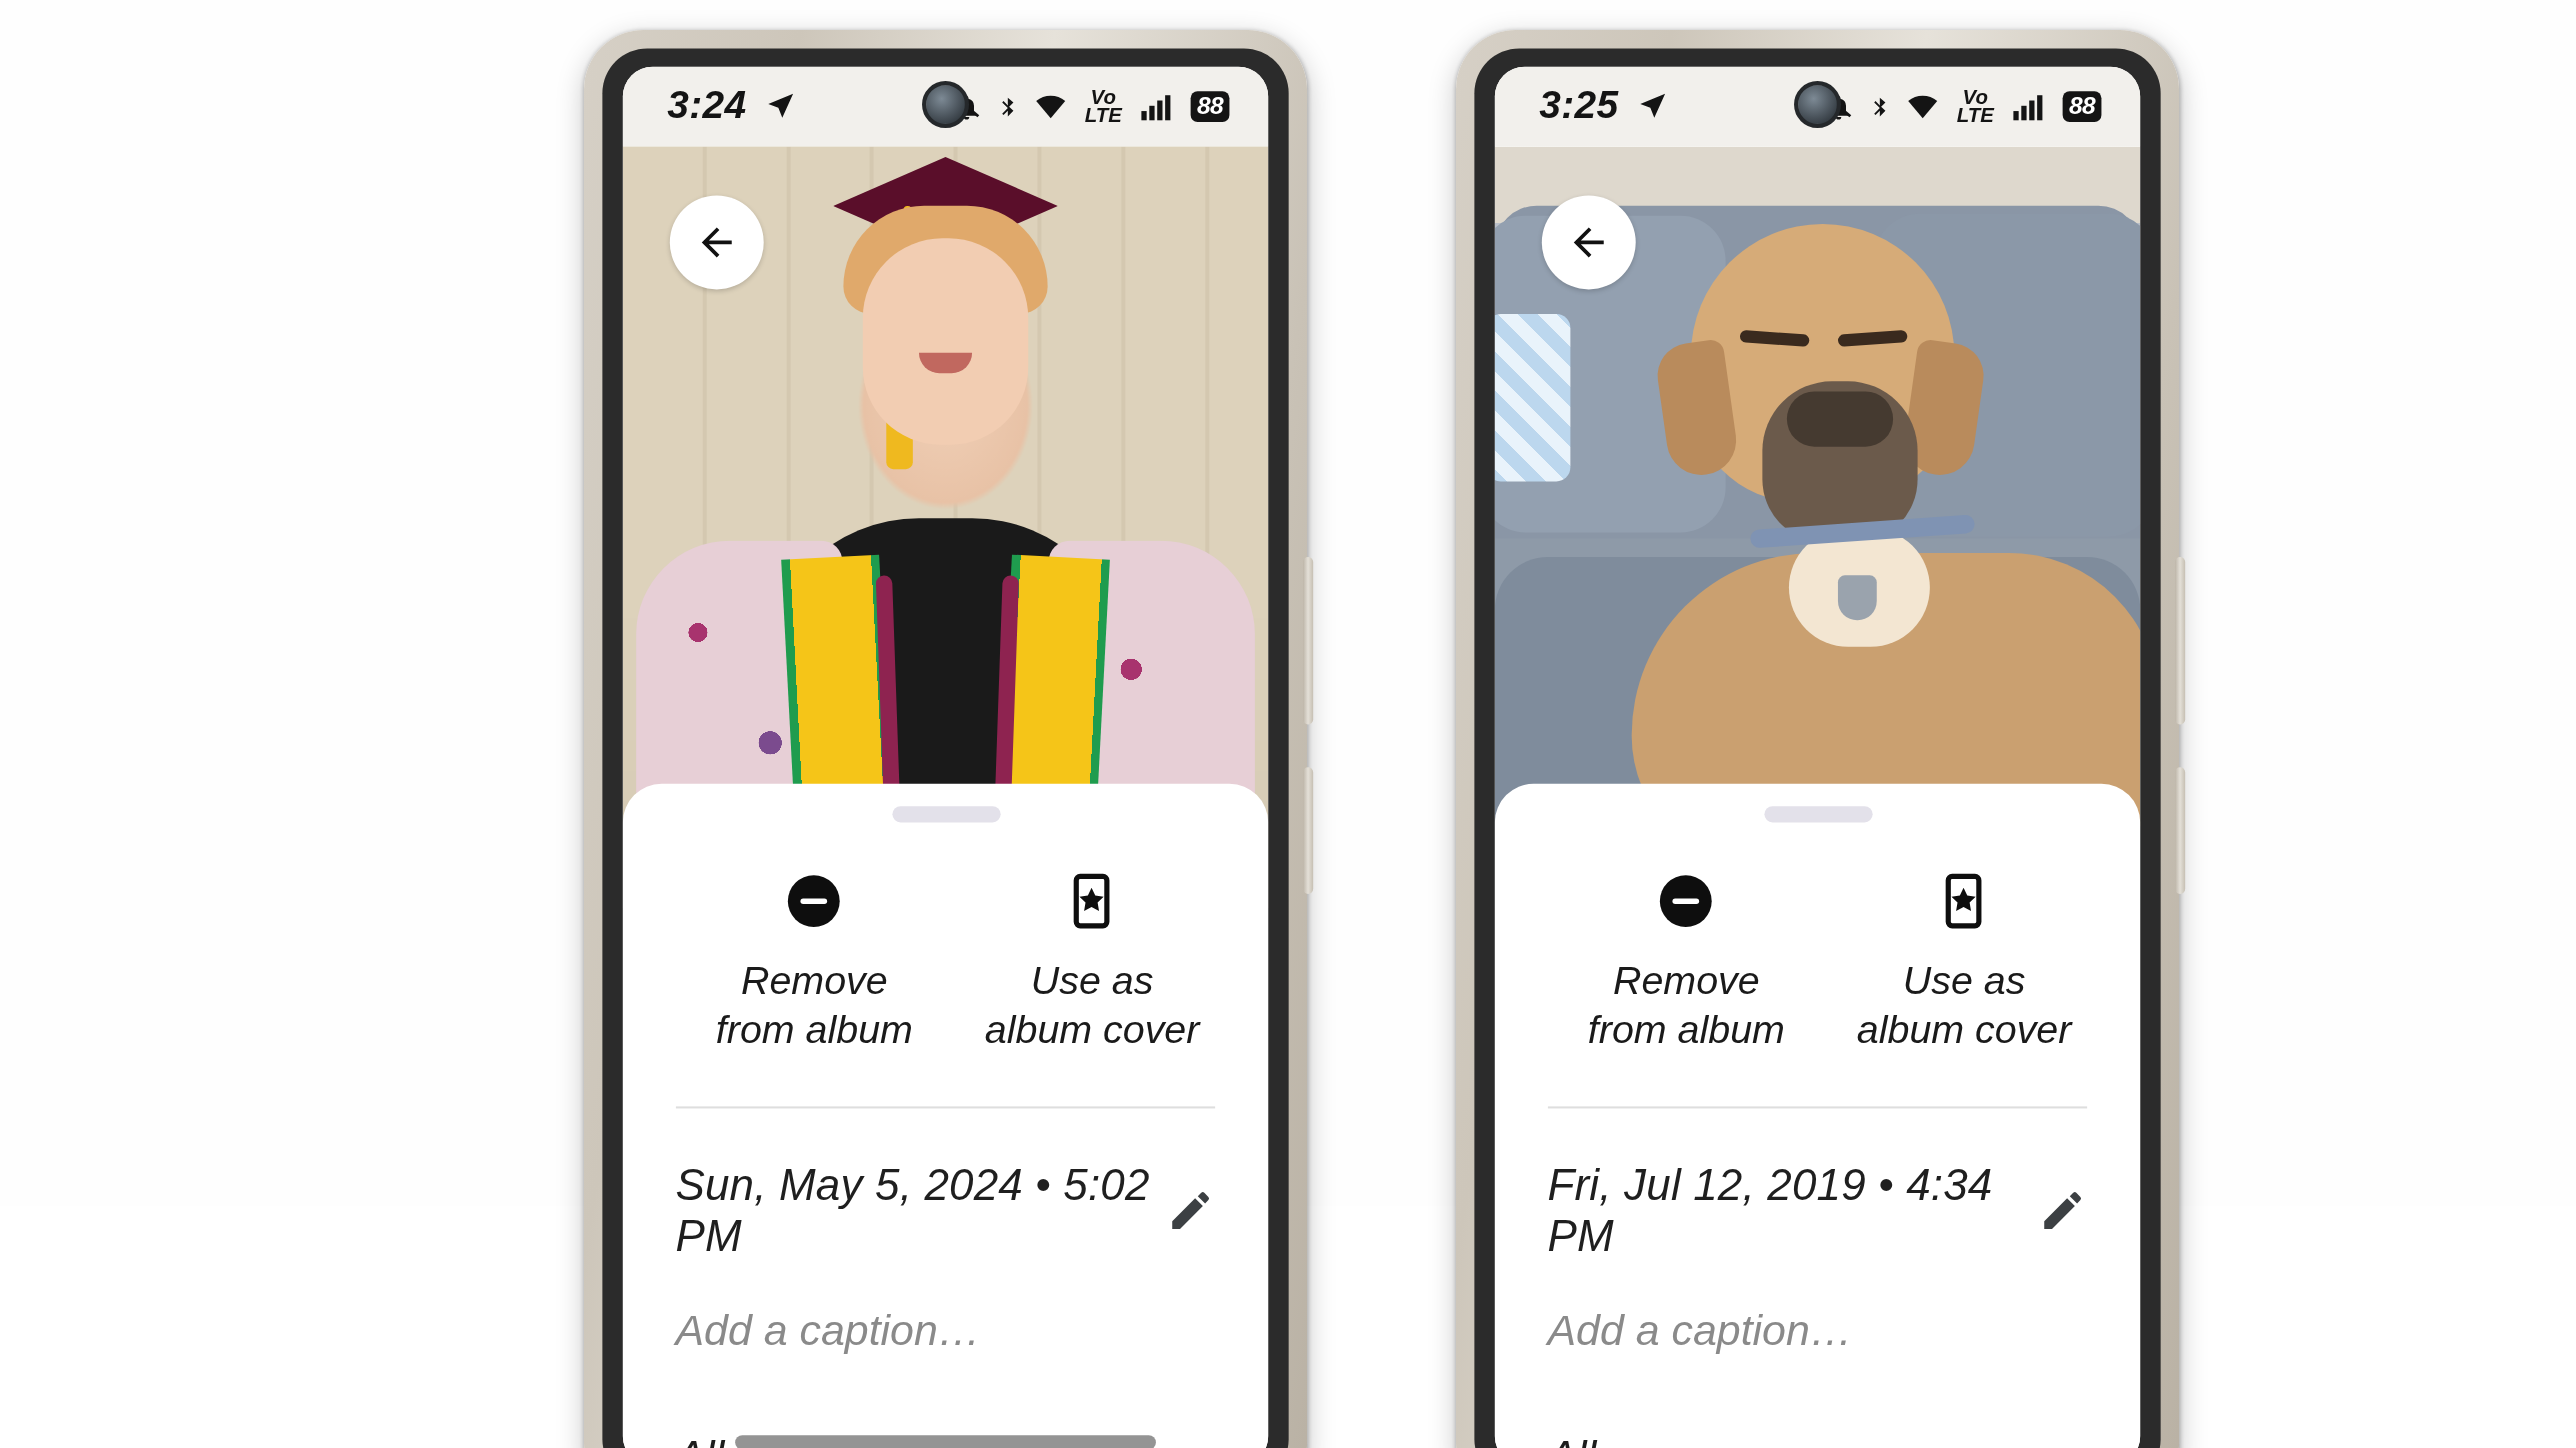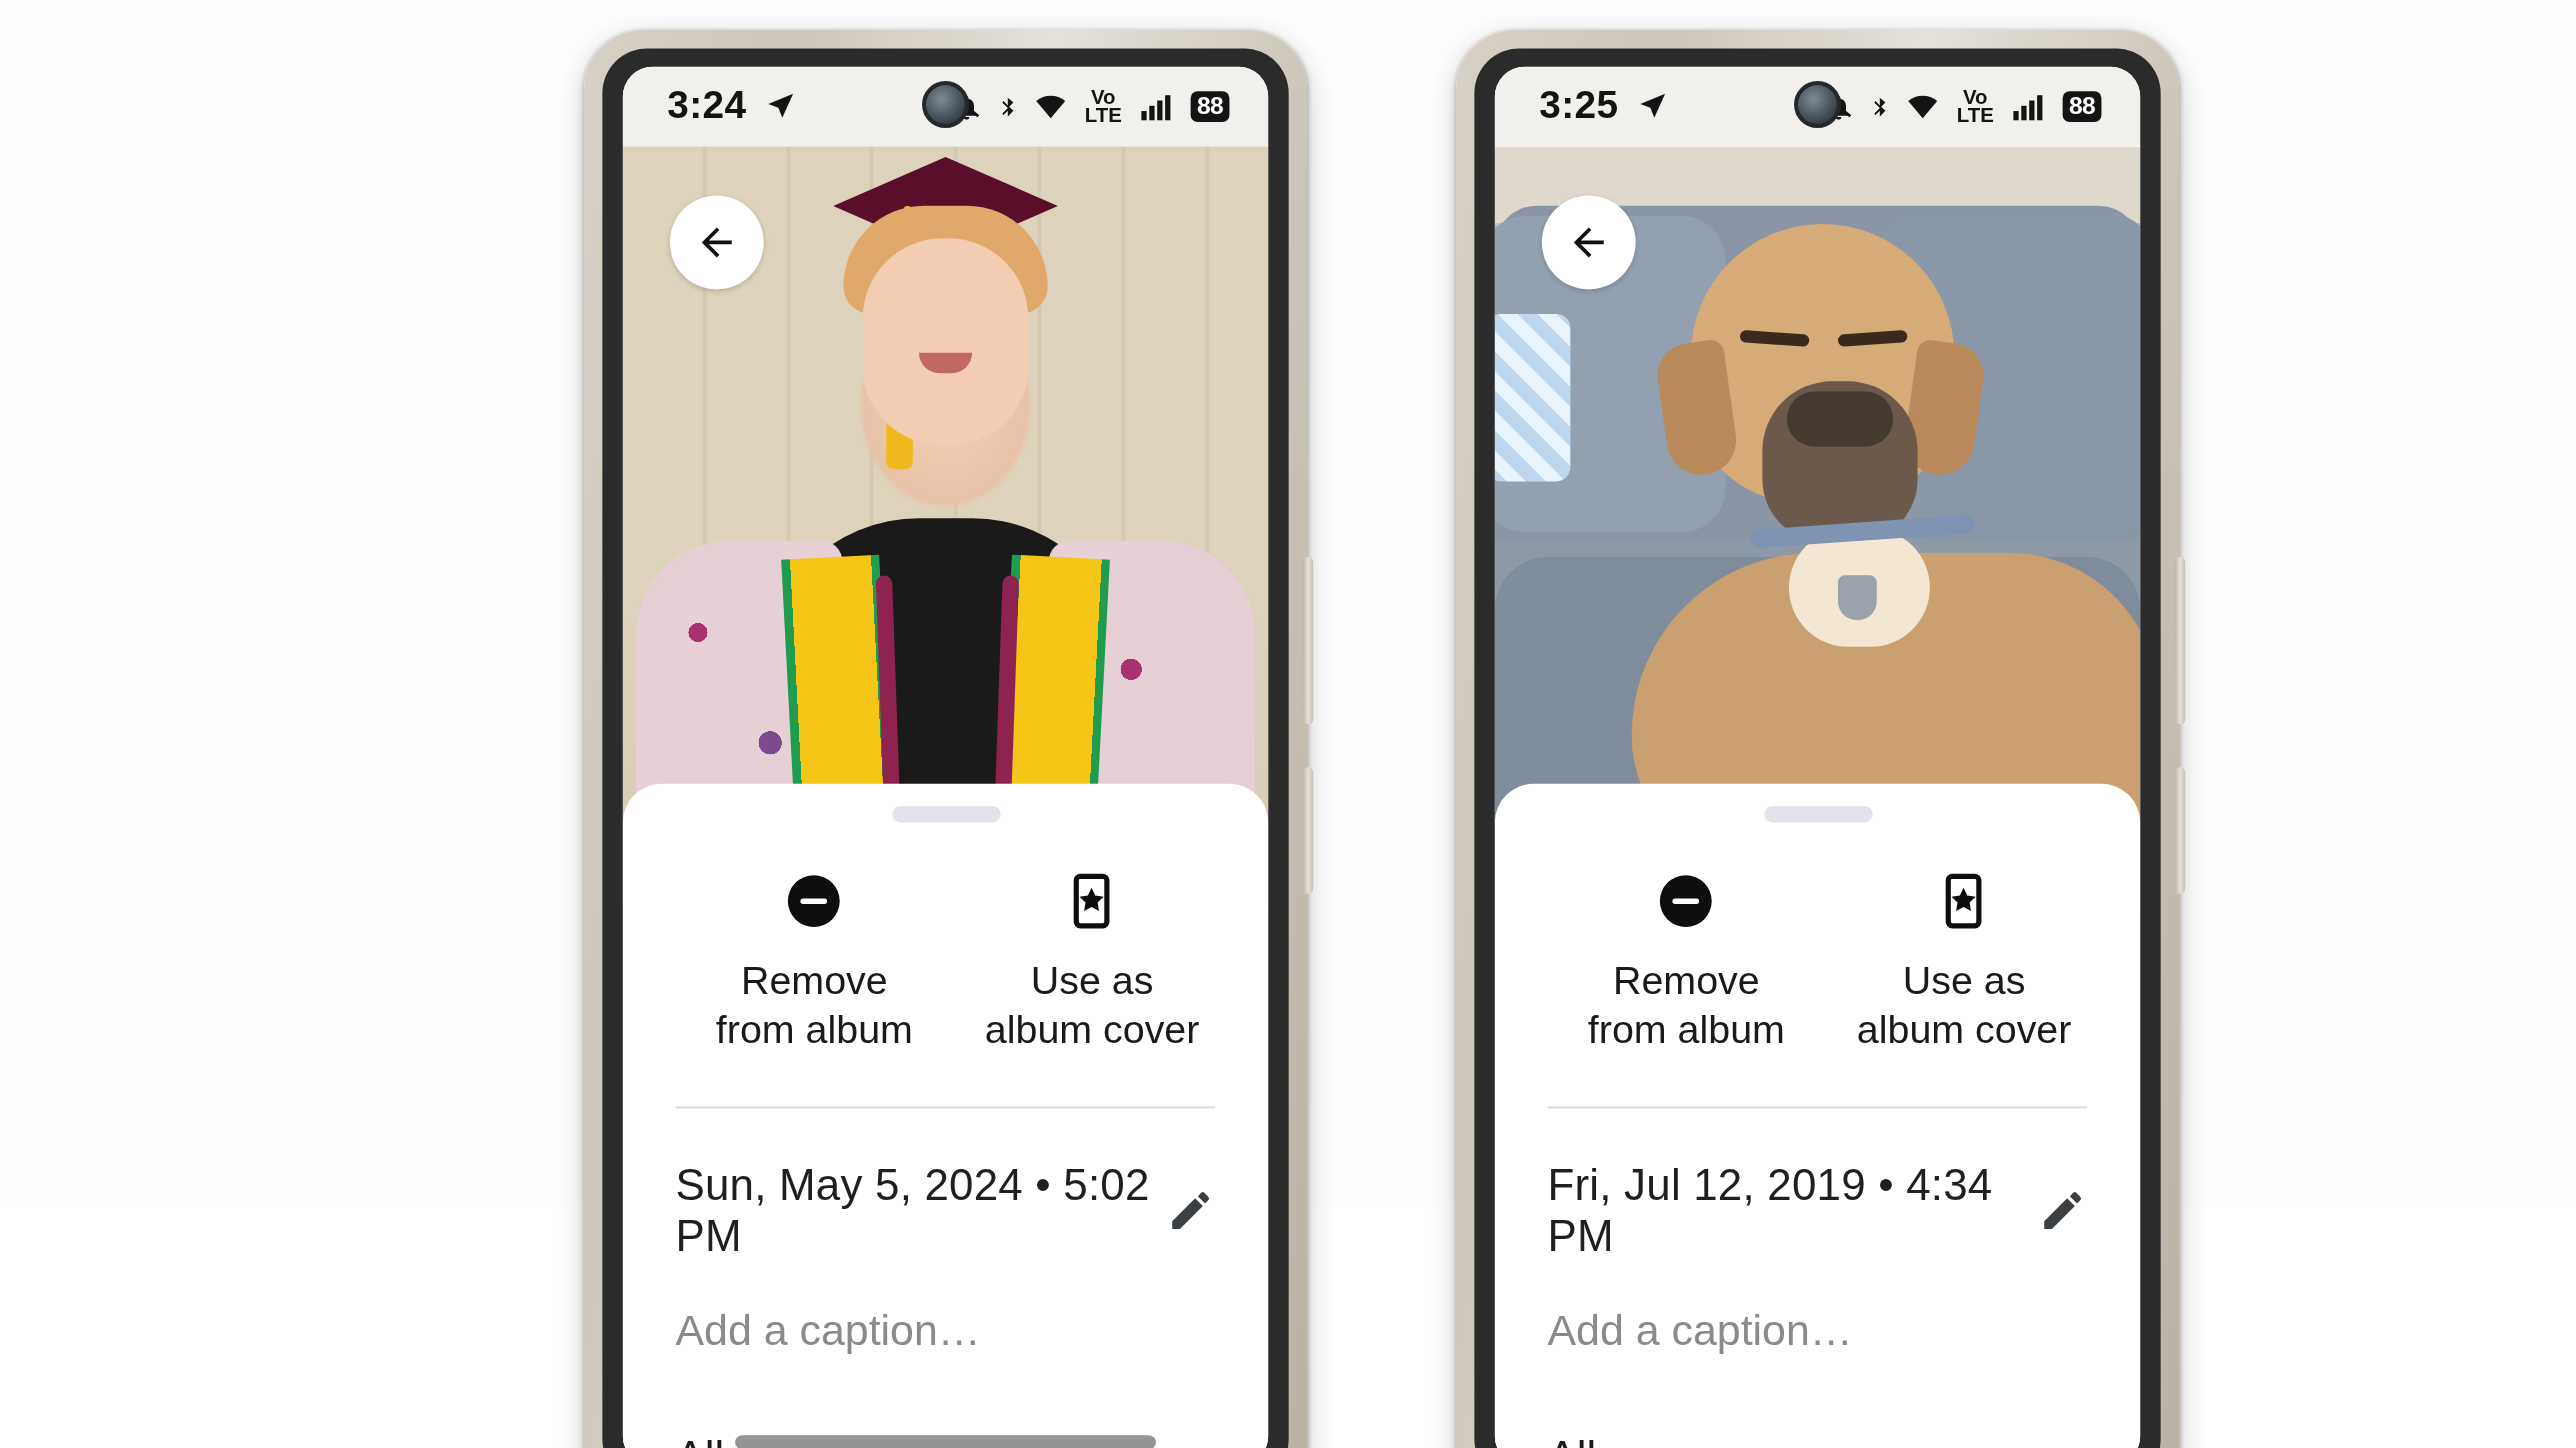--- a/index.html
+++ b/index.html
@@ -6,20 +6,21 @@
   html, body {
     width: 2576px; height: 1449px;
     background: #ffffff;
     font-family: "Liberation Sans", sans-serif;
     overflow: hidden;
   }
   .stage {
     position: relative;
     width: 2576px; height: 1206px;
     background: #fefefe;
+    font-style: italic;
   }
 
   
   .phone {
     position: absolute;
     border-radius: 29px;
     background: linear-gradient(100deg,#d6d0c6 0%, #cdc6ba 22%, #e6e2da 48%, #c9c2b6 78%, #b9b1a4 100%);
     padding: 9.4px;
     box-shadow: 0 4.3px 13.7px rgba(0,0,0,.22), 0 0.9px 2.6px rgba(0,0,0,.3);
   }

